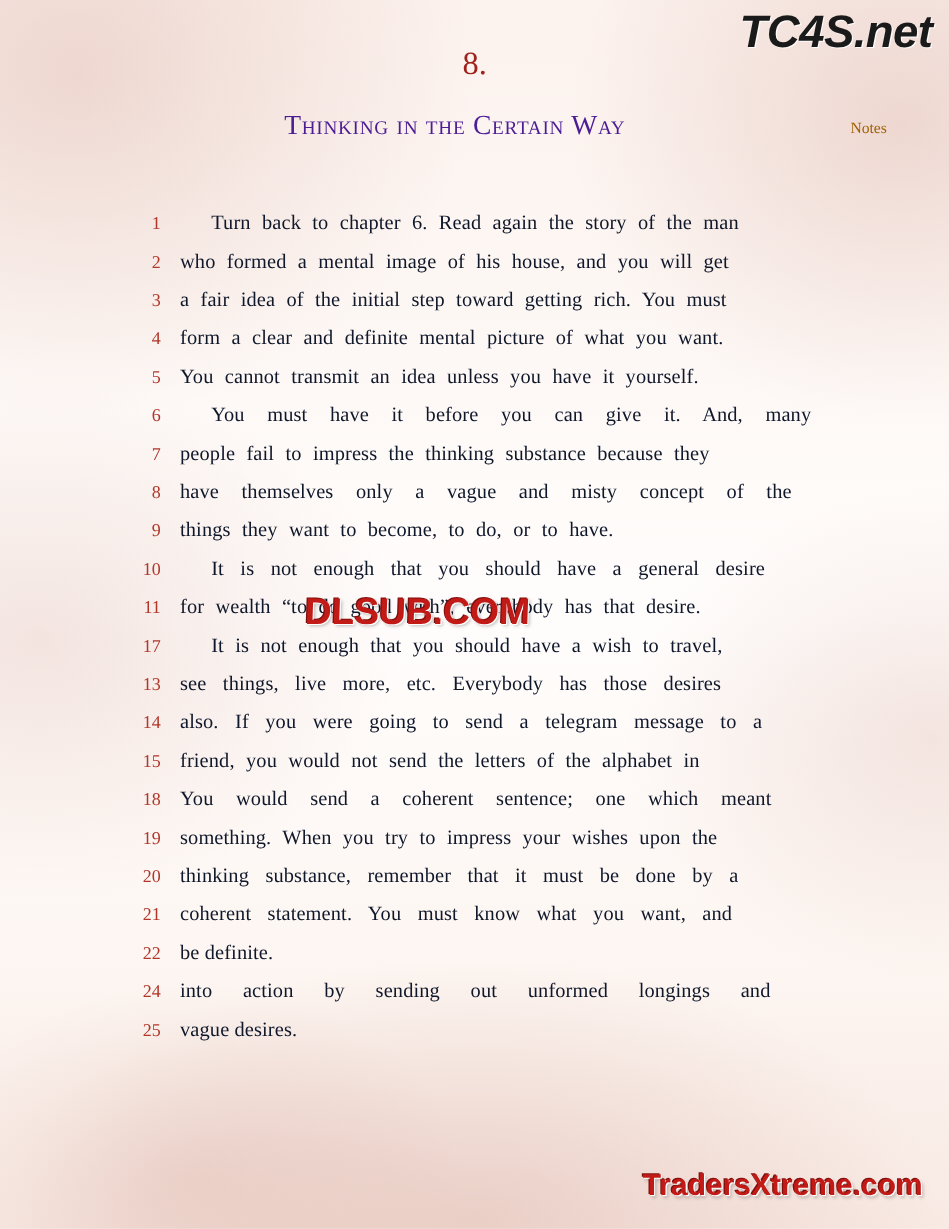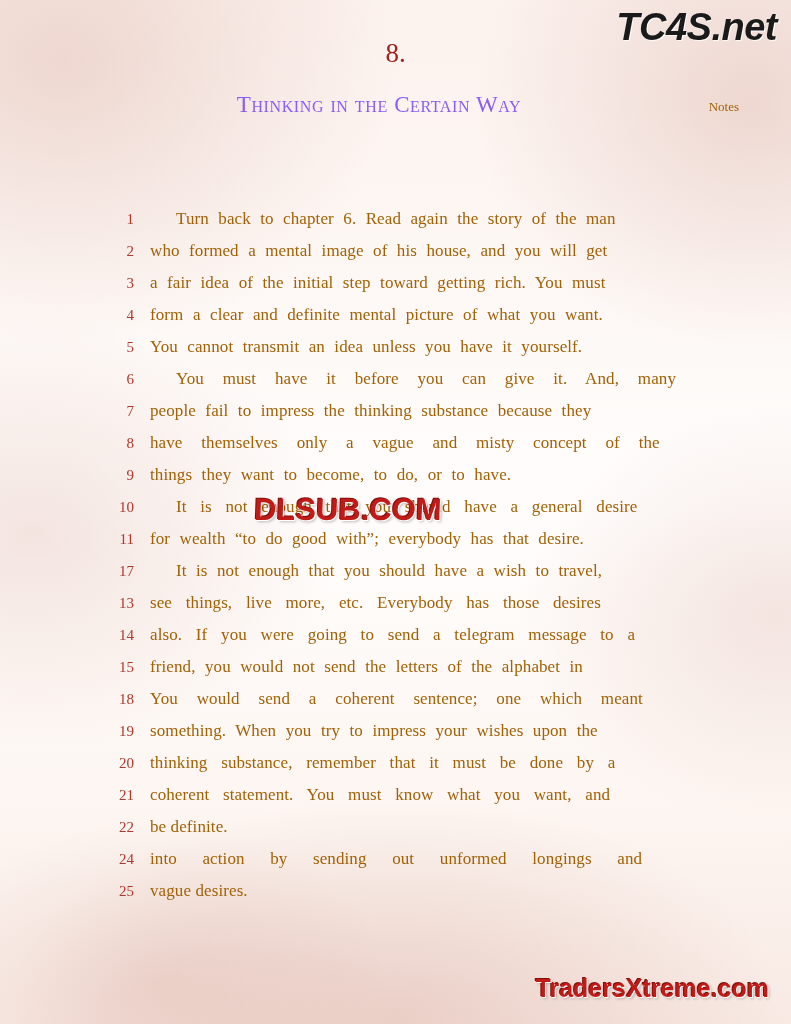--- a/index.html
+++ b/index.html
@@ -90,21 +90,21 @@
     color: #a0221c;
     font-family: "Liberation Serif", serif;
   }
   .chapter-title {
     position: absolute;
     top: 92px;
     left: 0;
     width: 758px;
     text-align: center;
     font-size: 23px;
-    color: #8b5cf6;
+    color: #4c1d95;
     font-variant: small-caps;
     letter-spacing: 0.6px;
     font-family: "Liberation Serif", serif;
   }
   .notes-label {
     position: absolute;
     top: 99px;
     right: 52px;
     font-size: 13px;
     color: #a16207;
@@ -128,25 +128,24 @@
     flex: 0 0 30px;
     text-align: right;
     padding-right: 16px;
     font-size: 15px;
     color: #b1372b;
     font-family: "Liberation Serif", serif;
   }
   .line-text {
     flex: 1 1 auto;
     font-size: 17px;
-    color: #a16207;
+    color: #0f172a;
     line-height: 32px;
     white-space: pre;
     letter-spacing: 0.1px;
-    margin-top: 33px;
   }
   .indent {
     display: inline-block;
     width: 26px;
   }
   .spaced {
     
     word-spacing: 0.30em;
   }
   .spaced2 { word-spacing: 0.55em; }

